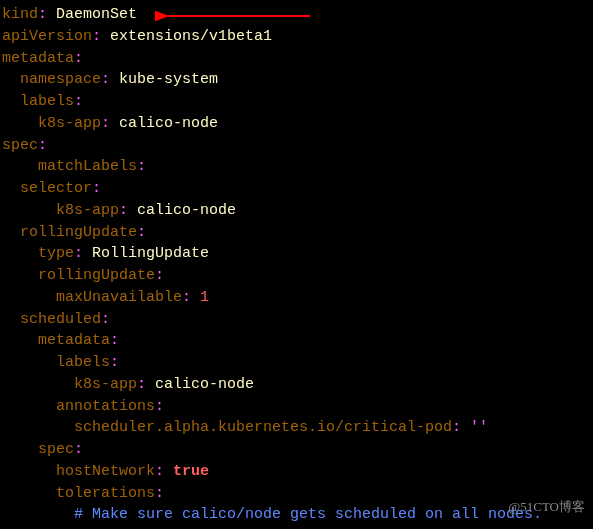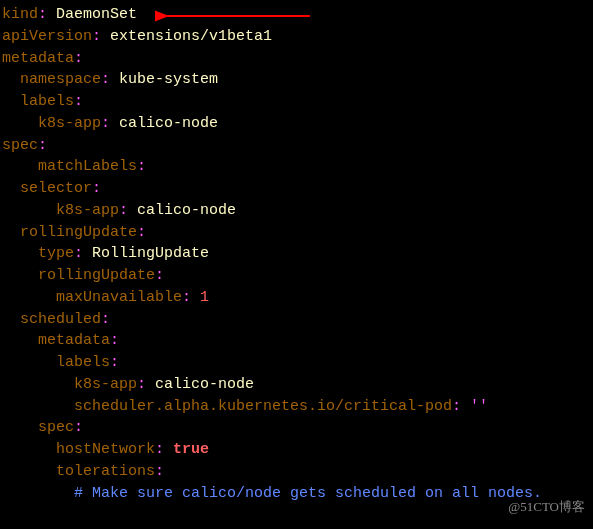--- a/index.html
+++ b/index.html
@@ -53,20 +53,21 @@
 <div class="line">  <span class="key">selector</span><span class="colon">:</span></div>
 <div class="line">      <span class="key">k8s-app</span><span class="colon">:</span> <span class="str">calico-node</span></div>
 <div class="line">  <span class="key">rollingUpdate</span><span class="colon">:</span></div>
 <div class="line">    <span class="key">type</span><span class="colon">:</span> <span class="str">RollingUpdate</span></div>
 <div class="line">    <span class="key">rollingUpdate</span><span class="colon">:</span></div>
 <div class="line">      <span class="key">maxUnavailable</span><span class="colon">:</span> <span class="num">1</span></div>
 <div class="line">  <span class="key">scheduled</span><span class="colon">:</span></div>
 <div class="line">    <span class="key">metadata</span><span class="colon">:</span></div>
 <div class="line">      <span class="key">labels</span><span class="colon">:</span></div>
 <div class="line">        <span class="key">k8s-app</span><span class="colon">:</span> <span class="str">calico-node</span></div>
+<div class="line">      <span class="key">annotations</span><span class="colon">:</span></div>
 <div class="line">        <span class="key">scheduler.alpha.kubernetes.io/critical-pod</span><span class="colon">:</span> <span class="empty-str">''</span></div>
 <div class="line">    <span class="key">spec</span><span class="colon">:</span></div>
 <div class="line">      <span class="key">hostNetwork</span><span class="colon">:</span> <span class="bool">true</span></div>
 <div class="line">      <span class="key">tolerations</span><span class="colon">:</span></div>
 <div class="line">        <span class="comment"># Make sure calico/node gets scheduled on all nodes.</span></div>
 
 </div>
 
 <svg class="arrow" width="160" height="20">
   <defs>

